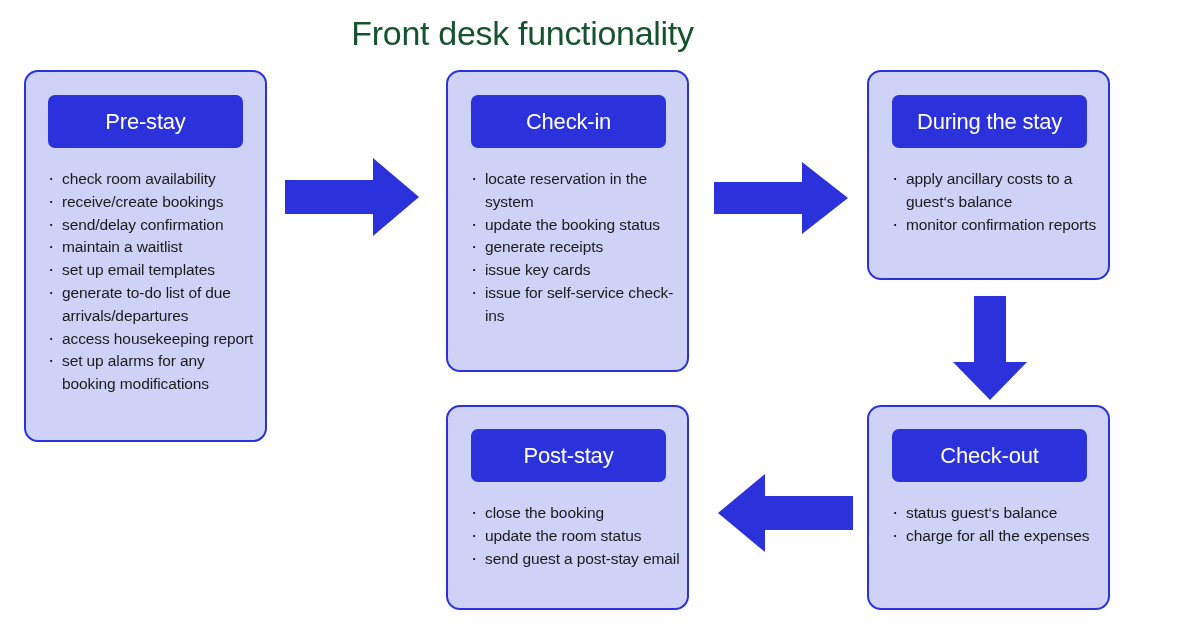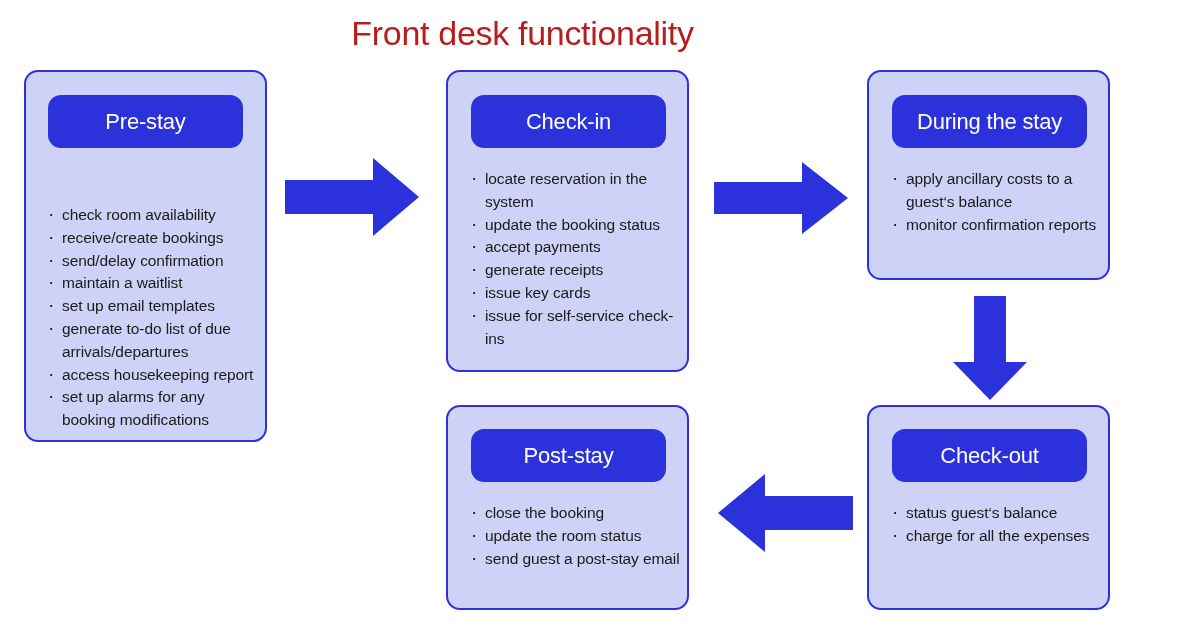--- a/index.html
+++ b/index.html
@@ -23,37 +23,37 @@
 
   .page-title {
     position: absolute;
     left: 0;
     top: 14px;
     width: 1045px;
     text-align: center;
     font-size: 34px;
     font-weight: 400;
     letter-spacing: -0.3px;
-    color: #b91c1c;
+    color: #14532d;
   }
 
   .card {
     position: absolute;
     box-sizing: border-box;
     background: #cfd2f7;
     border: 2px solid #2b32dc;
     border-radius: 14px;
   }
 
   .pill {
     position: absolute;
     box-sizing: border-box;
     height: 53px;
     background: #2b32dc;
-    border-radius: 13px;
+    border-radius: 7px;
     color: #ffffff;
     display: flex;
     align-items: center;
     justify-content: center;
     font-size: 22px;
     font-weight: 400;
     letter-spacing: -0.2px;
     white-space: nowrap;
   }
 
@@ -94,21 +94,21 @@
   #card-during    { left: 867px; top: 70px;  width: 243px; height: 210px; }
   #card-checkout  { left: 867px; top: 405px; width: 243px; height: 205px; }
   #card-poststay  { left: 446px; top: 405px; width: 243px; height: 205px; }
 
   #pill-prestay   { left: 48px;  top: 95px;  width: 195px; }
   #pill-checkin   { left: 471px; top: 95px;  width: 195px; }
   #pill-during    { left: 892px; top: 95px;  width: 195px; }
   #pill-checkout  { left: 892px; top: 429px; width: 195px; text-align: center; }
   #pill-poststay  { left: 471px; top: 429px; width: 195px; }
 
-  #bullets-prestay  { left: 46px;  top: 168px; width: 215px; margin-top: 36px; }
+  #bullets-prestay  { left: 46px;  top: 168px; width: 215px; }
   #bullets-checkin  { left: 469px; top: 168px; width: 218px; }
   #bullets-during   { left: 890px; top: 168px; width: 212px; }
   #bullets-checkout { left: 890px; top: 502px; width: 212px; }
   #bullets-poststay { left: 469px; top: 502px; width: 215px; }
 
   #arrow-1 { left: 285px; top: 158px; }
   #arrow-2 { left: 714px; top: 162px; }
   #arrow-3 { left: 953px; top: 296px; }
   #arrow-4 { left: 718px; top: 474px; }
 </style>
@@ -130,21 +130,20 @@
     <li>generate to-do list of due arrivals/departures</li>
     <li>access housekeeping report</li>
     <li>set up alarms for any booking modifications</li>
   </ul>
 
   <div class="card" id="card-checkin"></div>
   <div class="pill" id="pill-checkin">Check-in</div>
   <ul class="bullets" id="bullets-checkin">
     <li>locate reservation in the system</li>
     <li>update the booking status</li>
-    <li>accept payments</li>
     <li>generate receipts</li>
     <li>issue key cards</li>
     <li>issue for self-service check-ins</li>
   </ul>
 
   <div class="card" id="card-during"></div>
   <div class="pill" id="pill-during">During the stay</div>
   <ul class="bullets" id="bullets-during">
     <li>apply ancillary costs to a guest‘s balance</li>
     <li>monitor confirmation reports</li>

